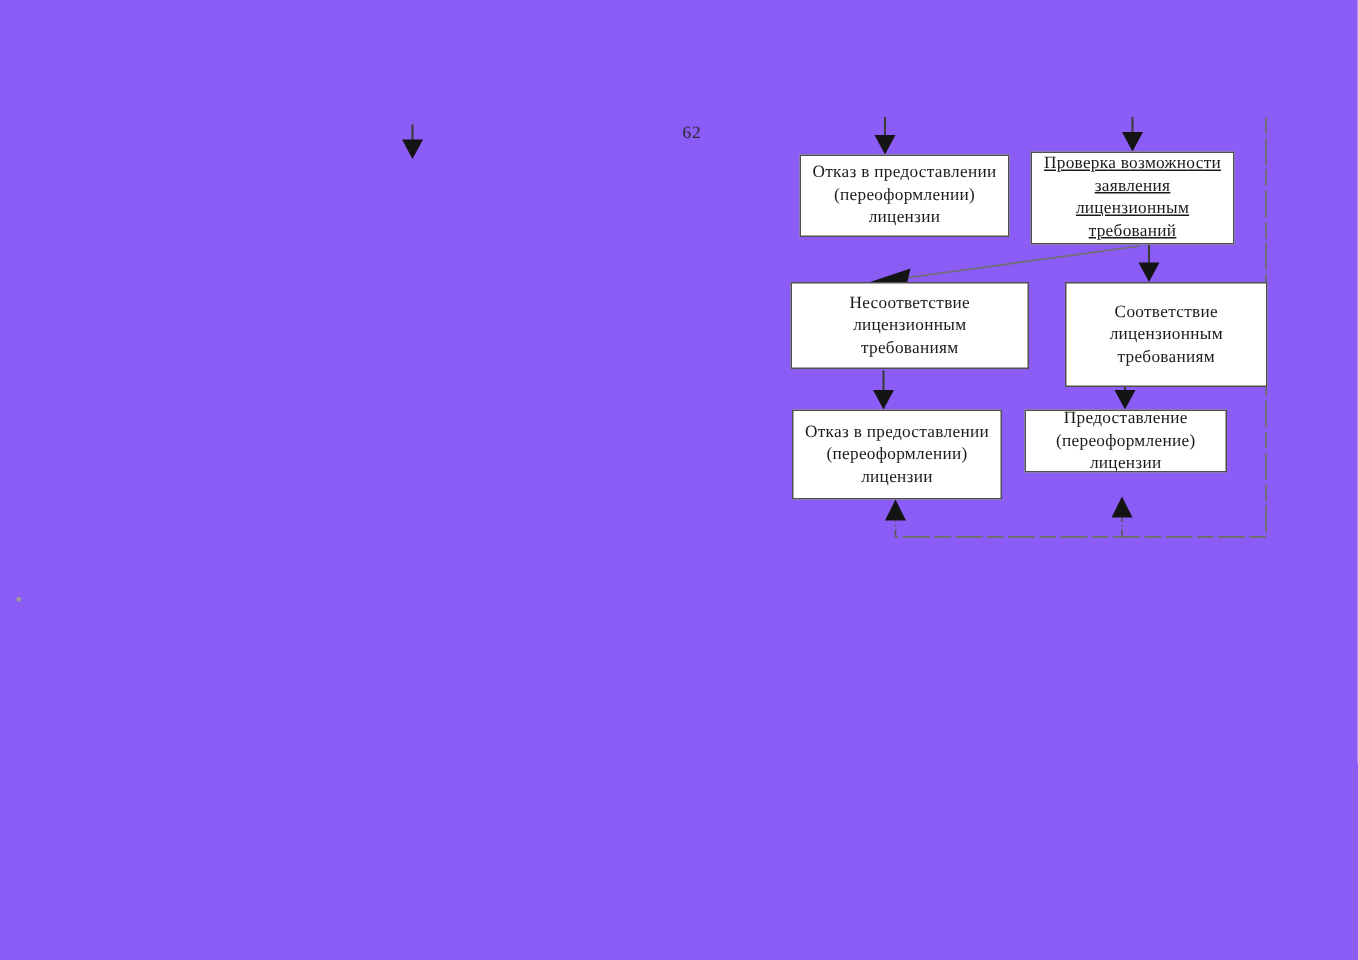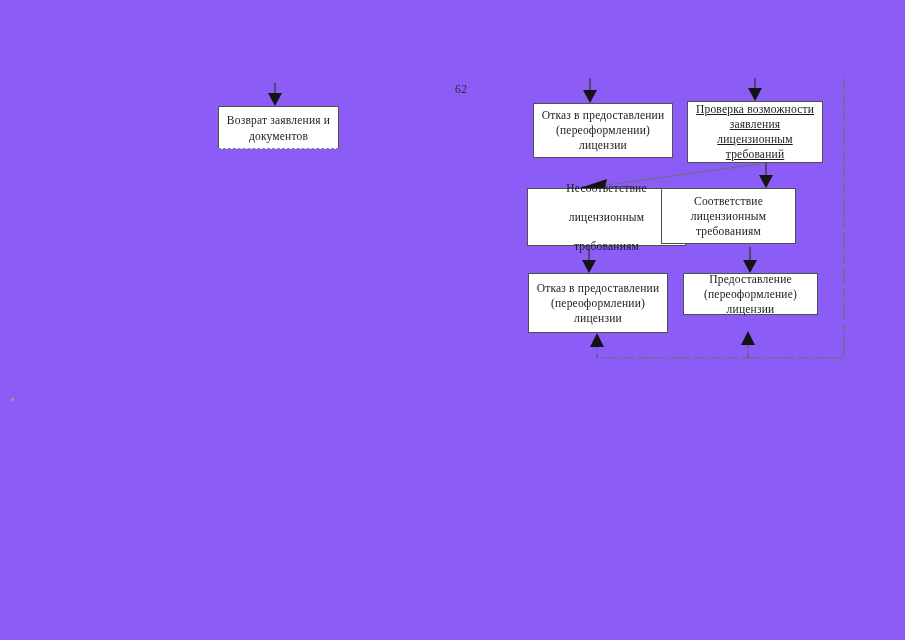--- a/index.html
+++ b/index.html
@@ -107,45 +107,41 @@
       <line class="dashdot" x1="597" y1="358" x2="597" y2="347"></line>
       <polygon class="head" points="590,347 604,347 597,333"></polygon>
     </g>
 
     <g>
       <line class="dashdot" x1="748" y1="358" x2="748" y2="345"></line>
       <polygon class="head" points="741,345 755,345 748,331"></polygon>
     </g>
   </svg>
 
-  <div class="node" id="node-return-documents" style="left:218px; top:106px; width:121px; height:43px;">
-    <span>Возврат заявления и</span>
-    <span>документов</span>
-  </div>
 
   <div class="node" id="node-refusal-top" style="left:533px; top:103px; width:140px; height:55px;">
     <span>Отказ в предоставлении</span>
     <span>(переоформлении)</span>
     <span>лицензии</span>
   </div>
 
   <div class="node" id="node-check-requirements" style="left:687px; top:101px; width:136px; height:62px;text-decoration:underline;">
     <span>Проверка возможности</span>
     <span>заявления</span>
     <span>лицензионным</span>
     <span>требований</span>
   </div>
 
-  <div class="node" id="node-noncompliance" style="left:527px; top:188px; width:159px; height:58px;gap:14px;">
+  <div class="node" id="node-noncompliance" style="left:527px; top:188px; width:159px; height:58px;">
     <span>Несоответствие</span>
     <span>лицензионным</span>
     <span>требованиям</span>
   </div>
 
-  <div class="node" id="node-compliance" style="left:661px; top:188px; width:135px; height:56px;">
+  <div class="node" id="node-compliance" style="left:710px; top:188px; width:135px; height:70px;">
     <span>Соответствие</span>
     <span>лицензионным</span>
     <span>требованиям</span>
   </div>
 
   <div class="node" id="node-refusal-bottom" style="left:528px; top:273px; width:140px; height:60px;">
     <span>Отказ в предоставлении</span>
     <span>(переоформлении)</span>
     <span>лицензии</span>
   </div>

